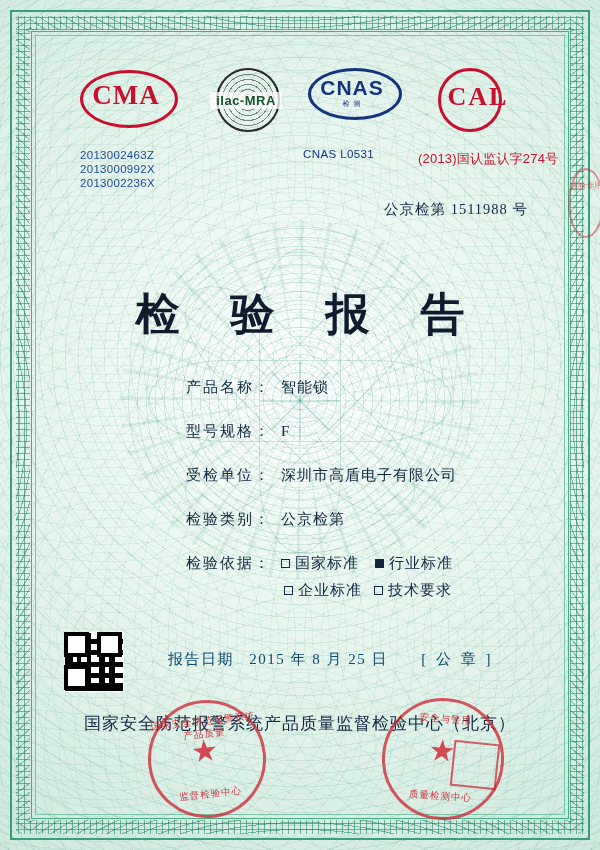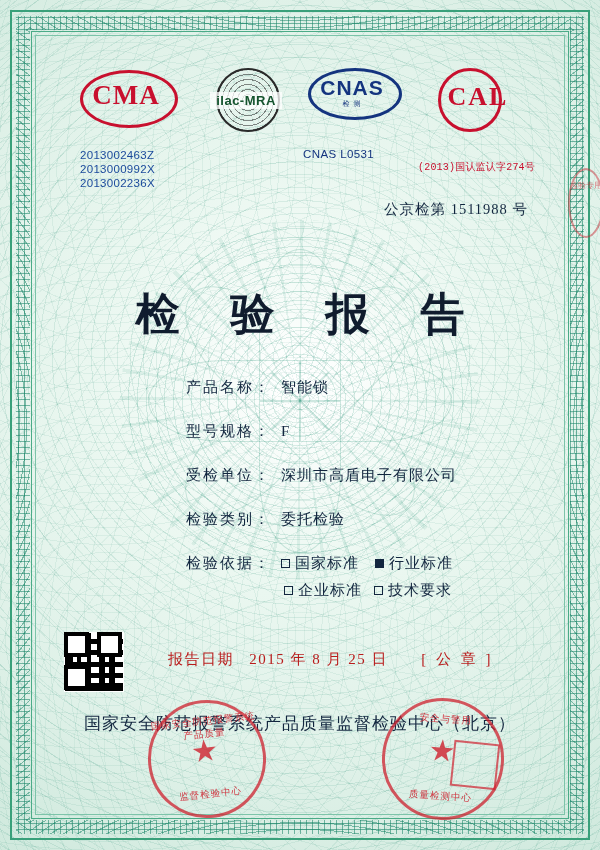--- a/index.html
+++ b/index.html
@@ -260,25 +260,24 @@
     position: absolute;
     left: 303px;
     top: 148px;
     font-size: 11.5px;
     color: #14347f;
     letter-spacing: .4px;
   }
   .cal-code {
     position: absolute;
     left: 418px;
-    top: 160px;
-    font-size: 10px;
+    top: 150px;
+    font-size: 13px;
     color: #c8102e;
     letter-spacing: .2px;
-    font-family: Liberation Mono, monospace;
   }
 
   .report-no {
     position: absolute;
     right: 72px;
     top: 200px;
     font-family: "Liberation Serif", serif;
     font-size: 14.5px;
     color: #12263f;
     letter-spacing: 1px;
@@ -386,21 +385,21 @@
   .qr-frame span.tl { left: 0; top: 0; }
   .qr-frame span.tr { right: 0; top: 0; }
   .qr-frame span.bl { left: 0; bottom: 0; }
 
   .date-row {
     position: absolute;
     left: 168px;
     top: 650px;
     font-family: "Liberation Serif", serif;
     font-size: 15px;
-    color: #b91c1c;
+    color: #0c4a6e;
     letter-spacing: 1.5px;
   }
   .date-row .seal-slot {
     margin-left: 28px;
     letter-spacing: 3px;
   }
 
   .org-lines {
     position: absolute;
     left: 0;
@@ -565,21 +564,21 @@
       <div class="field-row">
         <span class="field-label">型号规格：</span>
         <span class="field-value">F</span>
       </div>
       <div class="field-row">
         <span class="field-label">受检单位：</span>
         <span class="field-value">深圳市高盾电子有限公司</span>
       </div>
       <div class="field-row">
         <span class="field-label">检验类别：</span>
-        <span class="field-value">委托检验</span>
+        <span class="field-value">公京检第</span>
       </div>
 
       <div class="basis-row">
         <span class="field-label">检验依据：</span>
         <span class="basis-options">
           <span class="opt">
             <span class="box"></span>
             <span>国家标准</span>
           </span>
           <span class="opt">

